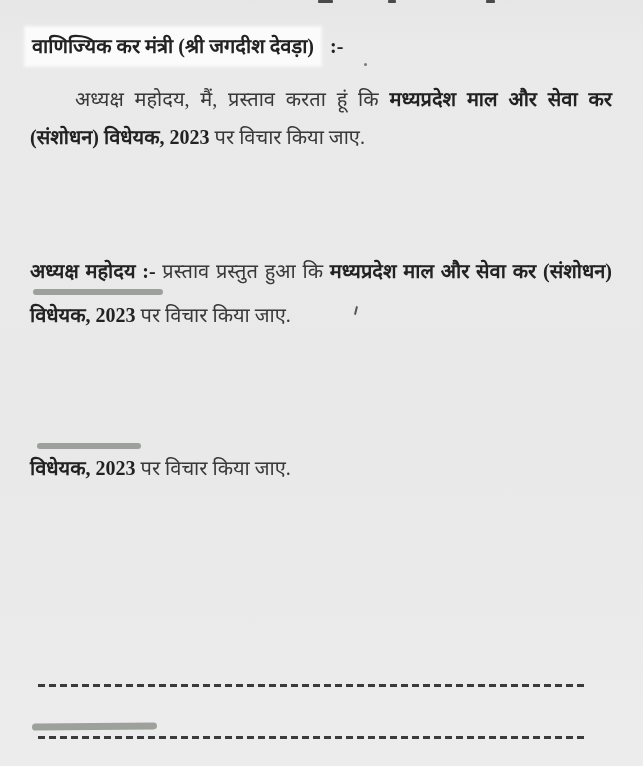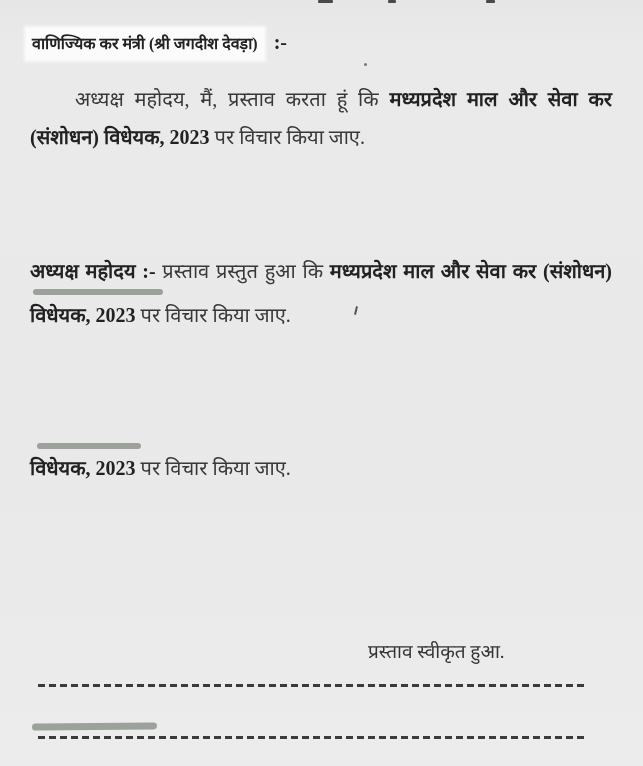--- a/index.html
+++ b/index.html
@@ -15,21 +15,21 @@
     color: #2e2e2e;
   }
   .speck { position: absolute; background: #4a4a4a; border-radius: 1px; }
 
   .heading-wrap { position: absolute; left: 26px; top: 28px; white-space: nowrap; }
   .heading-box {
     display: inline-block;
     background: #fbfbfb;
     box-shadow: 0 0 3px 2px rgba(251,251,251,0.9);
     padding: 4px 6px 6px 6px;
-    font-weight: 700; font-size: 16px; color: #222;
+    font-weight: 700; font-size: 20px; color: #222;
   }
   .heading-suffix { font-weight: 700; font-size: 20px; color: #222; margin-left: 10px; }
 
   .textline { position: absolute; left: 30px; width: 582px; font-size: 20px; line-height: 30px; }
   .just { text-align: justify; text-align-last: justify; }
   .b { font-weight: 700; color: #222; }
   .r { font-weight: 400; color: #383838; }
 
   .marker {
     position: absolute; height: 6px;
@@ -80,21 +80,20 @@
   <div class="textline" style="top:300px;">
     <span class="b">विधेयक, 2023</span><span class="r">  पर विचार किया  जाए.</span>
   </div>
   <div class="tickmark"></div>
 
   <div class="marker" style="left:37px; top:443px; width:104px;"></div>
   <div class="textline" style="top:453px;">
     <span class="b">विधेयक, 2023</span><span class="r">  पर विचार किया  जाए.</span>
   </div>
 
-  <div class="approved">प्रस्ताव स्वीकृत हुआ.</div>
 
   <div class="dashline" style="top:684px;"></div>
 
   <div class="marker" style="left:32px; top:723px; width:125px; height:7px; transform:rotate(-0.6deg); border-radius:6px;"></div>
 
   <div class="dashline" style="top:736px;"></div>
 
 </div>
 
 </body></html>

